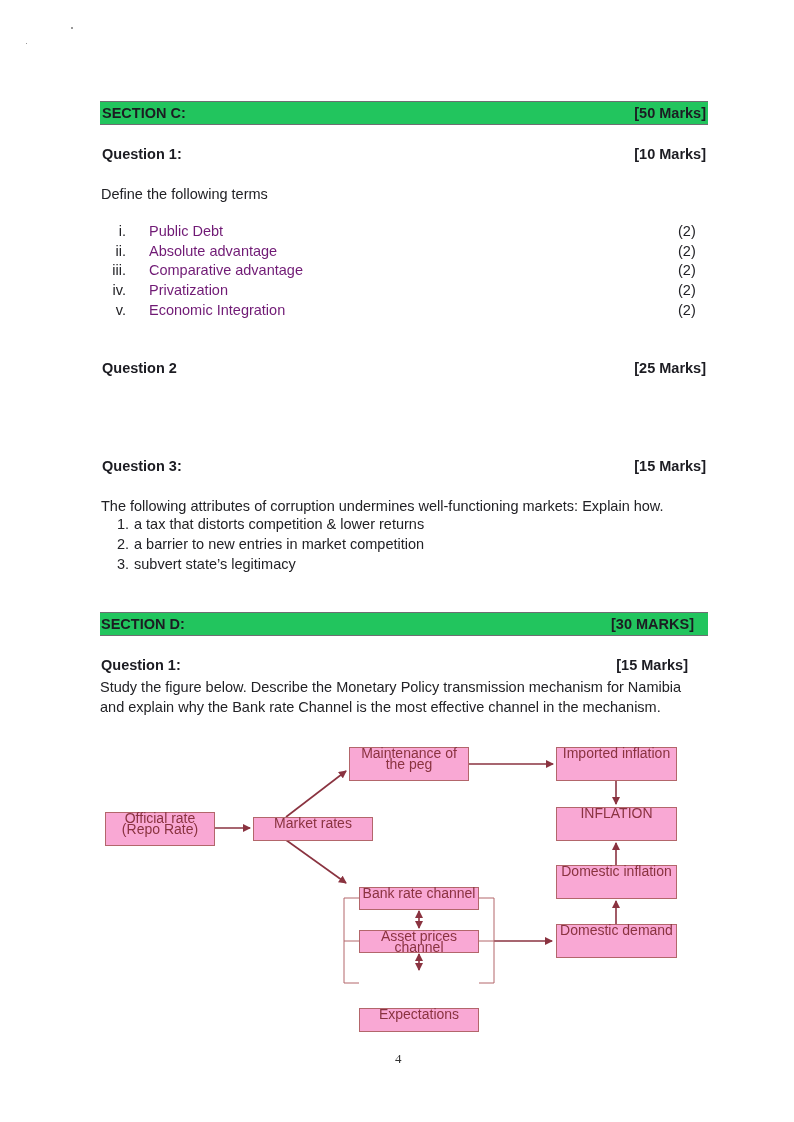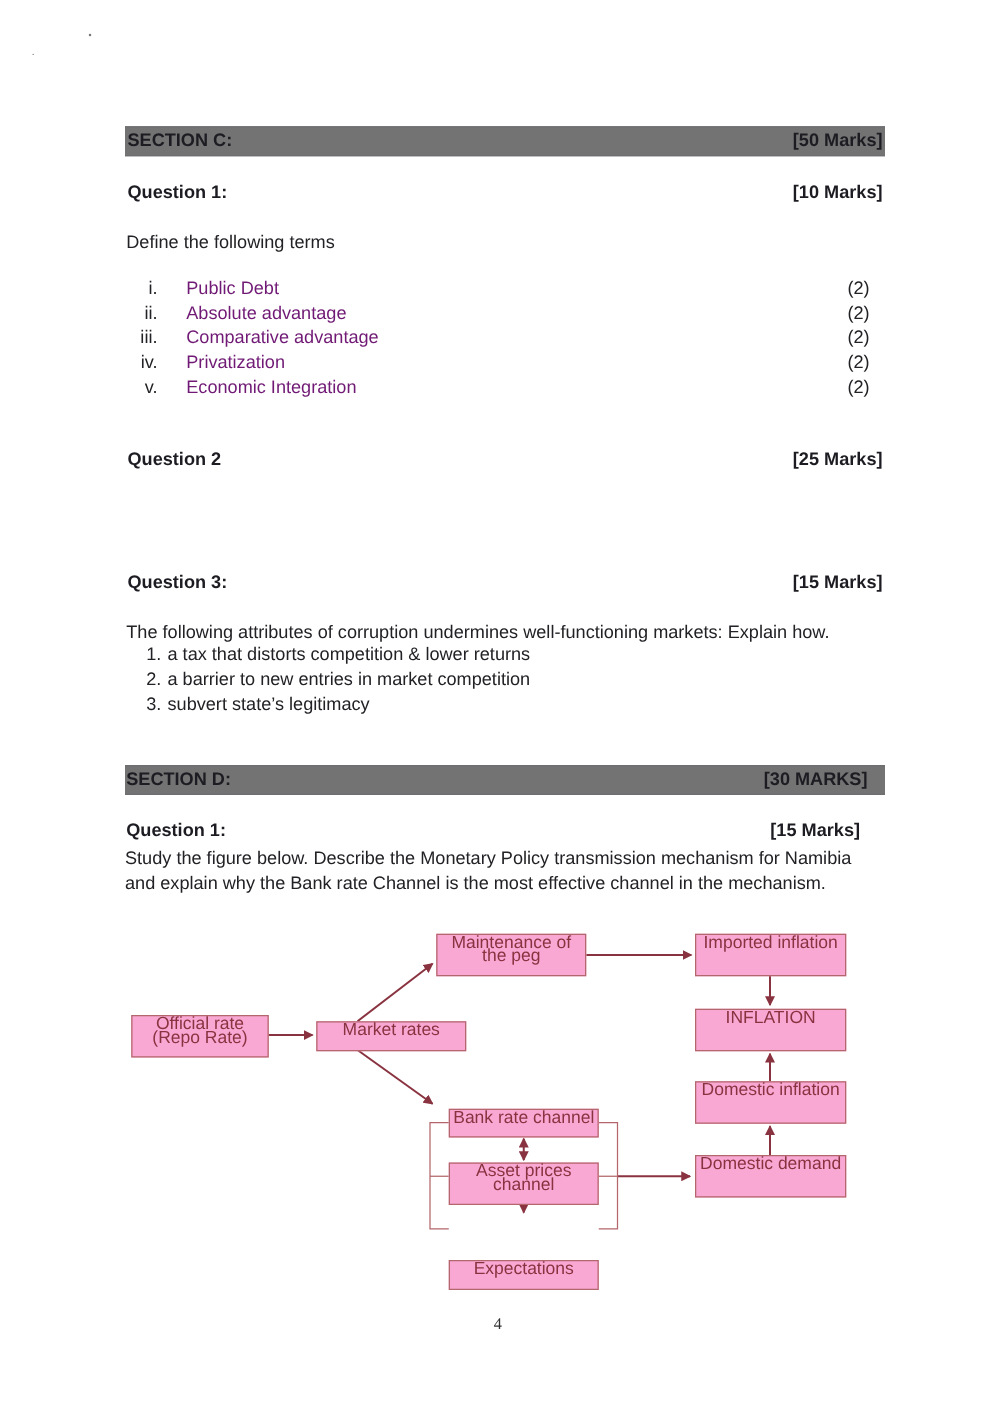--- a/index.html
+++ b/index.html
@@ -1,21 +1,21 @@
 <!DOCTYPE html>
 <html><head>
 <meta charset="utf-8">
 <style>
   html, body { margin:0; padding:0; background:#ffffff; }
   body { width:794px; height:1122px; position:relative; overflow:hidden;
          font-family:"Liberation Sans", sans-serif; color:#1f1f24; }
   .abs { position:absolute; }
   .speck { position:absolute; width:2px; height:2px; background:#777; border-radius:1px; }
   .section-bar { position:absolute; left:100px; width:608px; height:22px;
-                 background:#737373; border-top:1.5px solid #6e6e72; border-bottom:1.5px solid #6e6e72; }
+                 background:#22c55e; border-top:1.5px solid #6e6e72; border-bottom:1.5px solid #6e6e72; }
   .section-bar span { position:absolute; top:3px; font-weight:bold; font-size:14.5px; color:#1c1c22; }
   .qhead { position:absolute; font-weight:bold; font-size:14.5px; color:#1c1c22; }
   .txt { position:absolute; font-size:14.5px; color:#222226; line-height:20px; }
   .roman { position:absolute; width:40px; text-align:right; font-size:14.5px; color:#222226; }
   .term { position:absolute; left:149px; font-size:14.5px; color:#701a75; }
   .pts { position:absolute; left:678px; font-size:14.5px; color:#222226; }
   .num { position:absolute; left:117px; font-size:14.5px; color:#222226; }
   .numtxt { position:absolute; left:134px; font-size:14.5px; color:#222226; }
   .justify { text-align:justify; text-align-last:left; }
   .dbox { position:absolute; border:1px solid #b3666b; background:#f9a8d4; color:#8a3340;
@@ -149,17 +149,17 @@
       <div>the peg</div>
     </div>
   </div>
 
   <div class="dbox" style="left:556px;top:747px;width:121px;height:34px;">Imported inflation</div>
   <div class="dbox" style="left:556px;top:807px;width:121px;height:34px;">INFLATION</div>
   <div class="dbox" style="left:556px;top:865px;width:121px;height:34px;">Domestic inflation</div>
   <div class="dbox" style="left:556px;top:924px;width:121px;height:34px;">Domestic demand</div>
 
   <div class="dbox" style="left:359px;top:887px;width:120px;height:23px;">Bank rate channel</div>
-  <div class="dbox" style="left:359px;top:930px;width:120px;height:34px;">Asset prices channel</div>
+  <div class="dbox" style="left:359px;top:930px;width:120px;height:23px;">Asset prices channel</div>
   <div class="dbox" style="left:359px;top:1008px;width:120px;height:24px;">Expectations</div>
 </div>
 
 <div class="pageno">4</div>
 
 </body></html>

